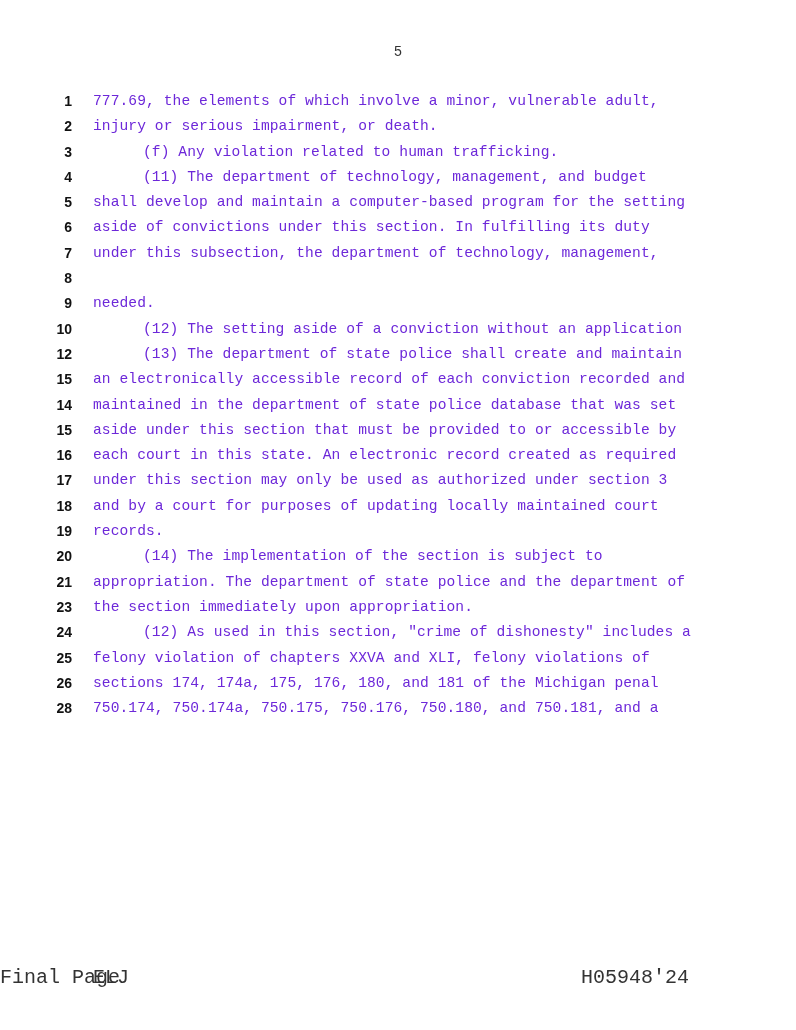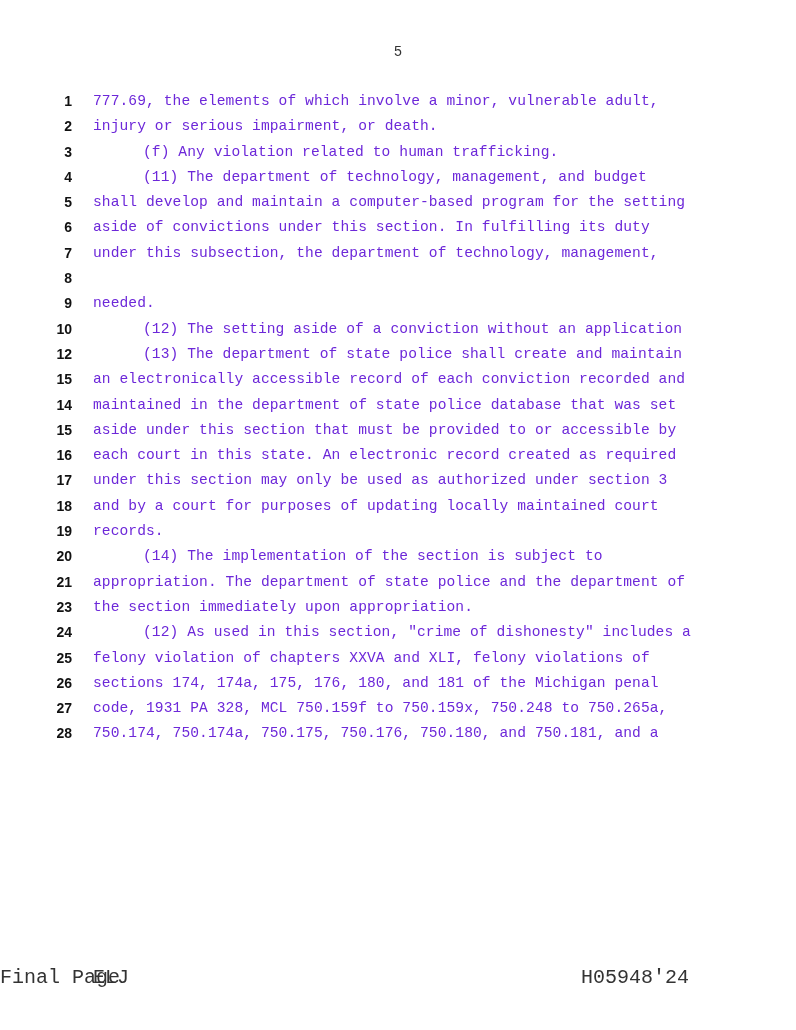--- a/index.html
+++ b/index.html
@@ -54,19 +54,18 @@
     <div class="line"><span class="ln">16</span><span class="txt">each court in this state. An electronic record created as required</span></div>
     <div class="line"><span class="ln">17</span><span class="txt">under this section may only be used as authorized under section 3</span></div>
     <div class="line"><span class="ln">18</span><span class="txt">and by a court for purposes of updating locally maintained court</span></div>
     <div class="line"><span class="ln">19</span><span class="txt">records.</span></div>
     <div class="line"><span class="ln">20</span><span class="txt indent">(14) The implementation of the section is subject to</span></div>
     <div class="line"><span class="ln">21</span><span class="txt">appropriation. The department of state police and the department of</span></div>
     <div class="line"><span class="ln">23</span><span class="txt">the section immediately upon appropriation.</span></div>
     <div class="line"><span class="ln">24</span><span class="txt indent">(12) As used in this section, "crime of dishonesty" includes a</span></div>
     <div class="line"><span class="ln">25</span><span class="txt">felony violation of chapters XXVA and XLI, felony violations of</span></div>
     <div class="line"><span class="ln">26</span><span class="txt">sections 174, 174a, 175, 176, 180, and 181 of the Michigan penal</span></div>
-    <div class="line"><span class="ln">27</span><span class="txt">code, 1931 PA 328, MCL 750.159f to 750.159x, 750.248 to 750.265a,</span></div>
     <div class="line"><span class="ln">28</span><span class="txt">750.174, 750.174a, 750.175, 750.176, 750.180, and 750.181, and a</span></div>
   </div>
 
 <div class="footer left">ELJ</div>
 <div class="footer center">Final Page</div>
 <div class="footer right">H05948'24</div>
 
 </body></html>

